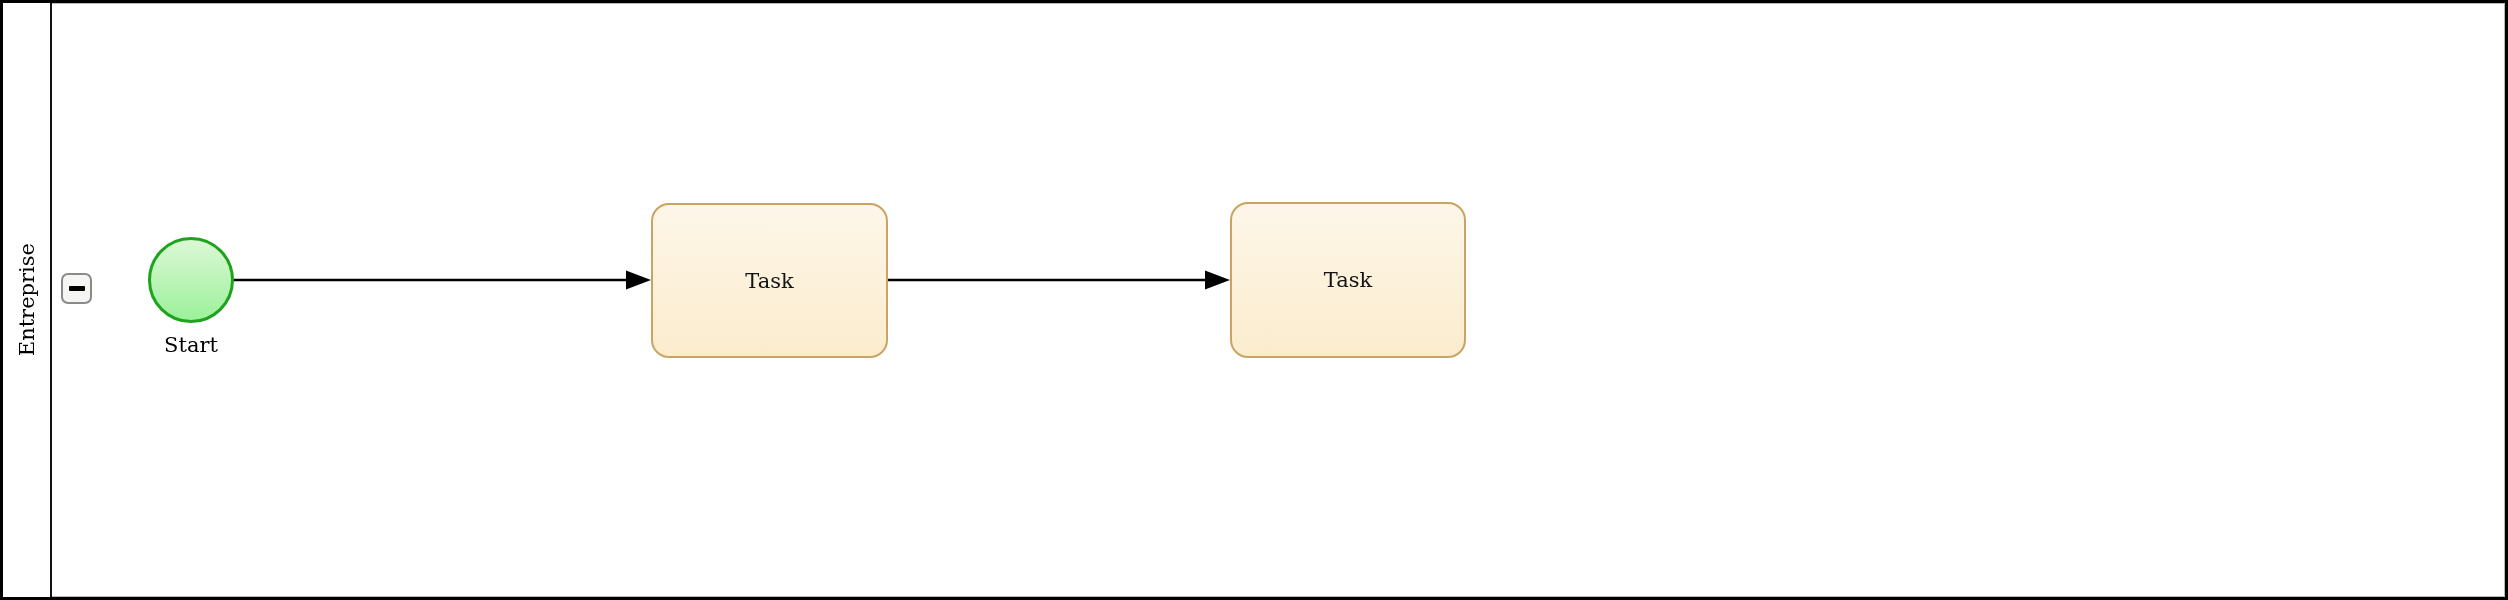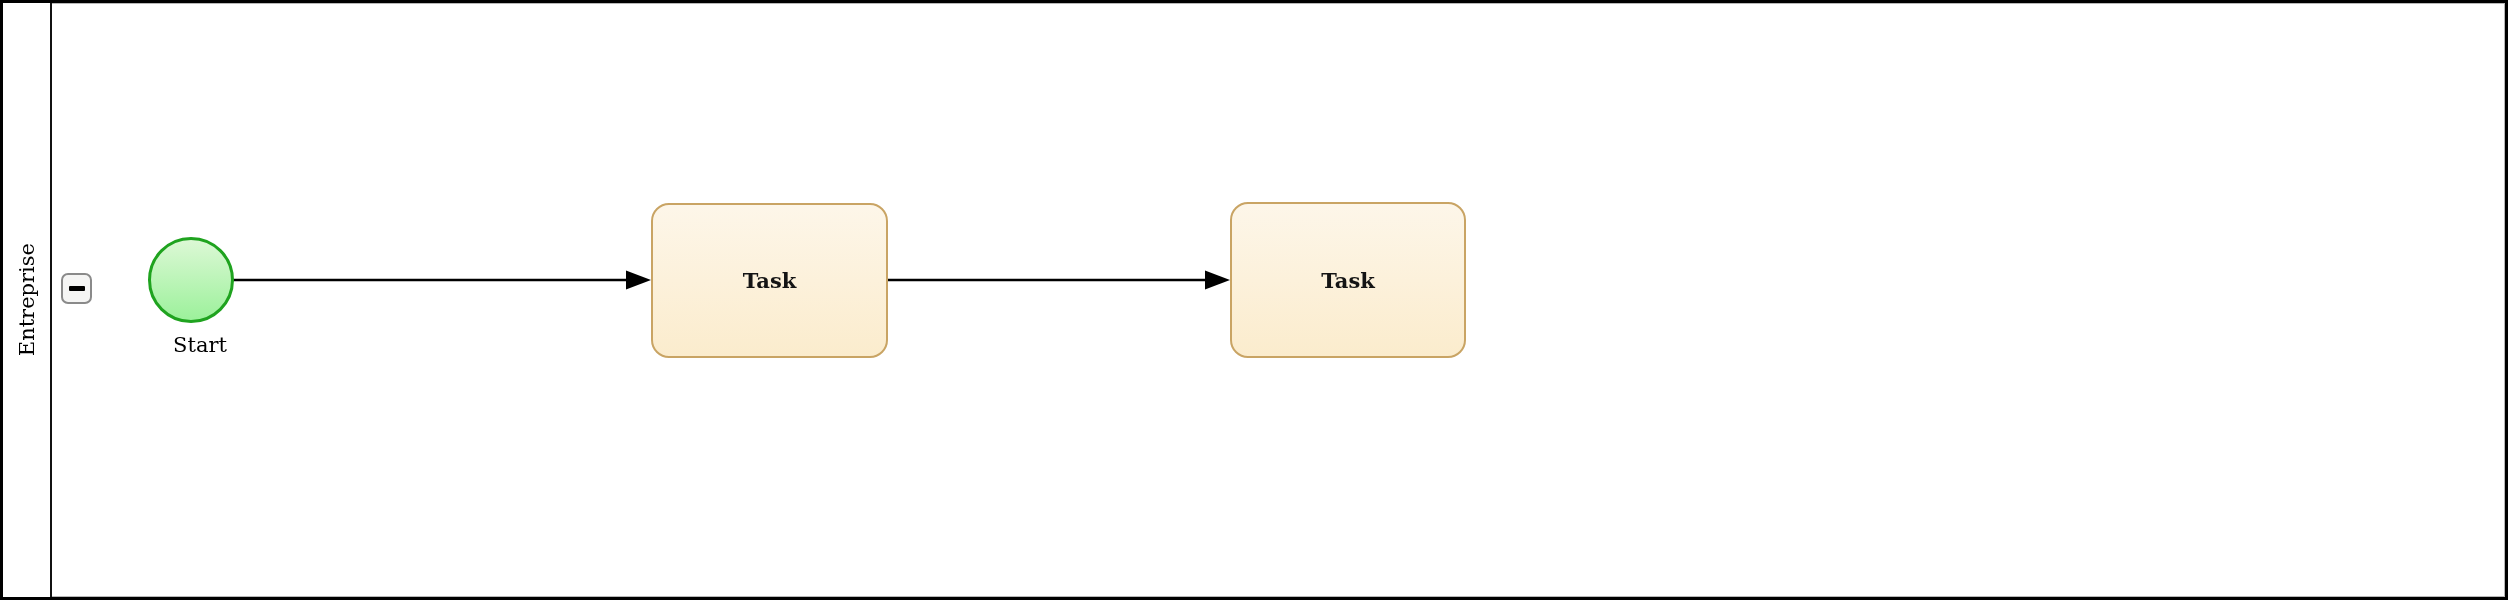--- a/index.html
+++ b/index.html
@@ -88,21 +88,21 @@
     height: 86px;
     box-sizing: border-box;
     border: 3px solid var(--start-stroke, #1fa31f);
     border-radius: 50%;
     background: linear-gradient(180deg,
       var(--start-fill-top, #dcf8d5) 0%,
       var(--start-fill-bottom, #9cf19b) 100%);
   }
   .start-label {
     position: absolute;
-    left: 140px;
+    left: 131px;
     top: 333px;
     width: 120px;
     text-align: center;
     font-size: 21px;
     color: #000;
   }
 
   
   .task {
     position: absolute;
@@ -112,21 +112,20 @@
     background: linear-gradient(180deg,
       var(--task-fill-top, #fdf6e9) 0%,
       var(--task-fill-bottom, #fbeccd) 100%);
     display: flex;
     align-items: center;
     justify-content: center;
   }
   .task-label {
     font-size: 21px;
     color: #141414;
-    font-weight: bold;
   }
   .task-1 { left: 651px;  top: 203px; width: 237px; height: 155px; }
   .task-2 { left: 1230px; top: 202px; width: 236px; height: 156px; }
 
   
   .flows {
     position: absolute;
     inset: 0;
     width: 2508px;
     height: 600px;

